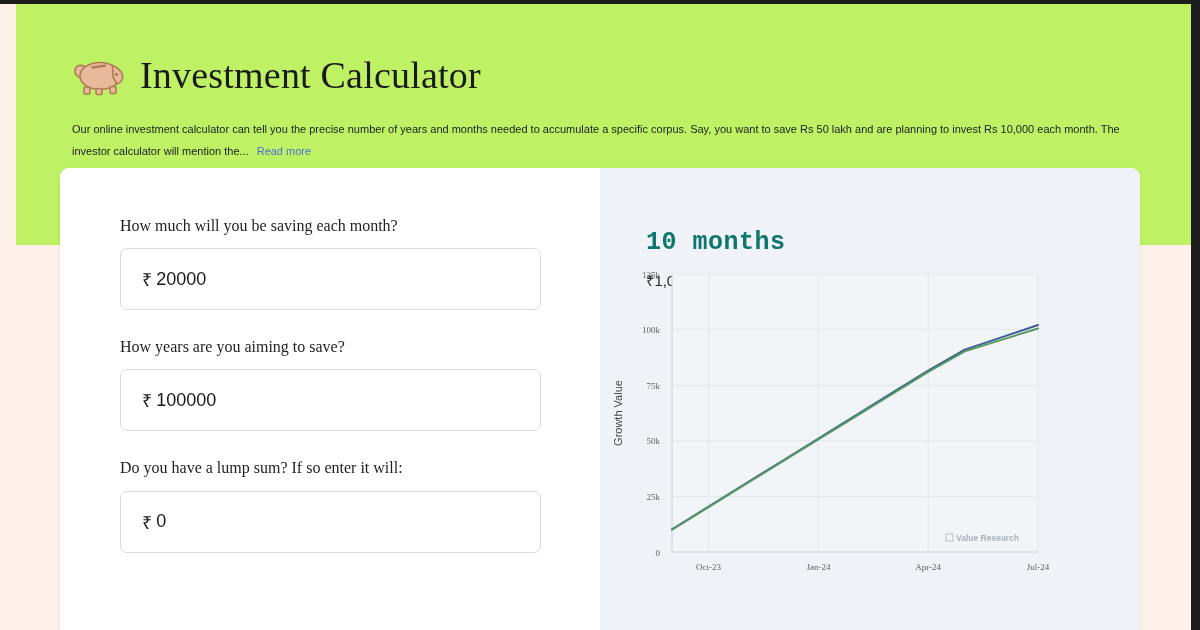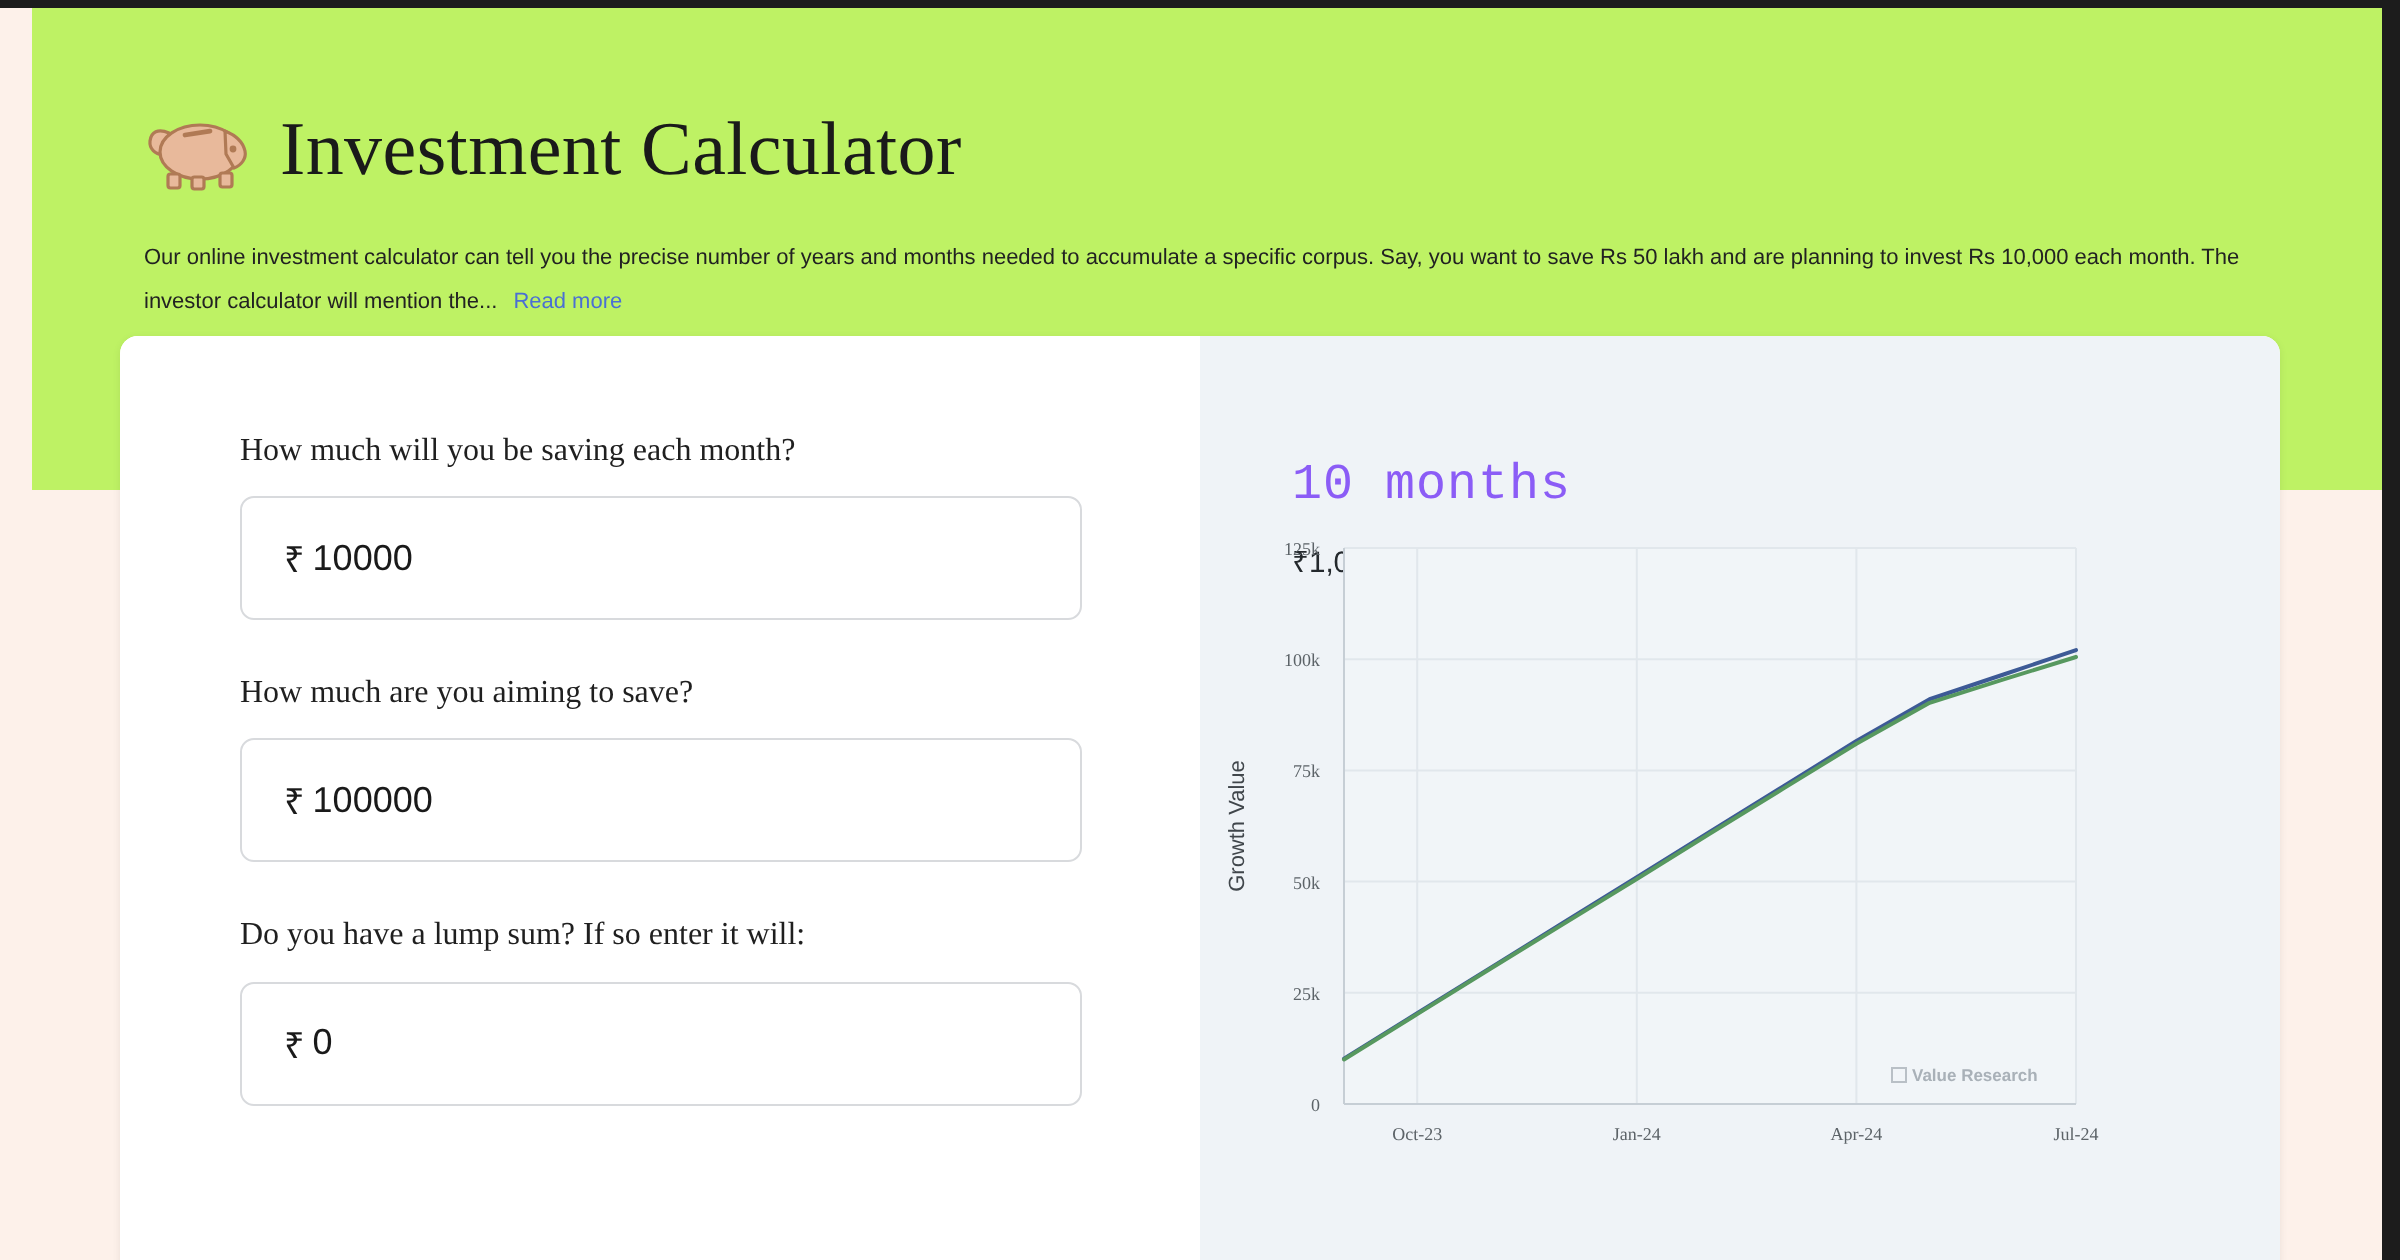--- a/index.html
+++ b/index.html
@@ -139,22 +139,22 @@
 
   #result-lead {
     font-size: 14.8px;
     color: #6d7479;
     line-height: 1.2;
   }
 
   #result-duration {
     font-family: "Liberation Mono", monospace;
     font-size: 25px;
-    font-weight: 400;
-    color: #8b5cf6;
+    font-weight: 700;
+    color: #0f766e;
     margin-top: 12px;
     letter-spacing: .5px;
   }
 
   #result-invested {
     font-size: 14.8px;
     color: #24292d;
     margin-top: 13px;
   }
 
@@ -218,26 +218,26 @@
 </div>
 
 <div id="calculator-card">
 
   <div id="form-panel">
 
     <div class="field-group">
       <label class="field-label">How much will you be saving each month?</label>
       <div class="field-input">
         <span class="rupee">₹</span>
-        <span>10000</span>
+        <span>20000</span>
       </div>
     </div>
 
     <div class="field-group">
-      <label class="field-label">How much are you aiming to save?</label>
+      <label class="field-label">How years are you aiming to save?</label>
       <div class="field-input">
         <span class="rupee">₹</span>
         <span>100000</span>
       </div>
     </div>
 
     <div class="field-group">
       <label class="field-label">Do you have a lump sum? If so enter it will:</label>
       <div class="field-input">
         <span class="rupee">₹</span>

